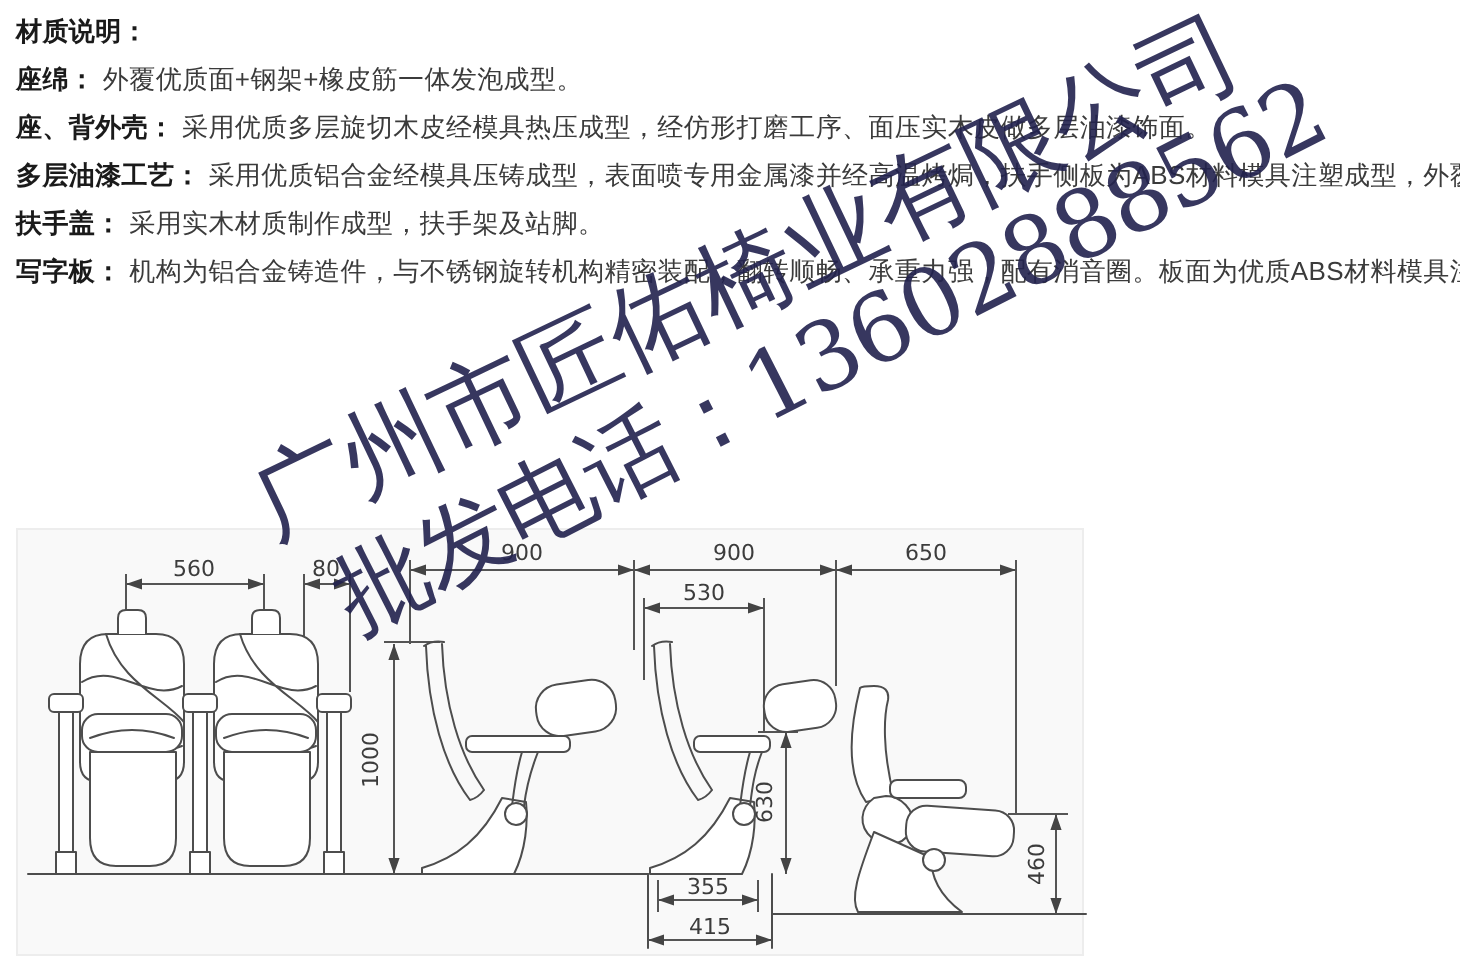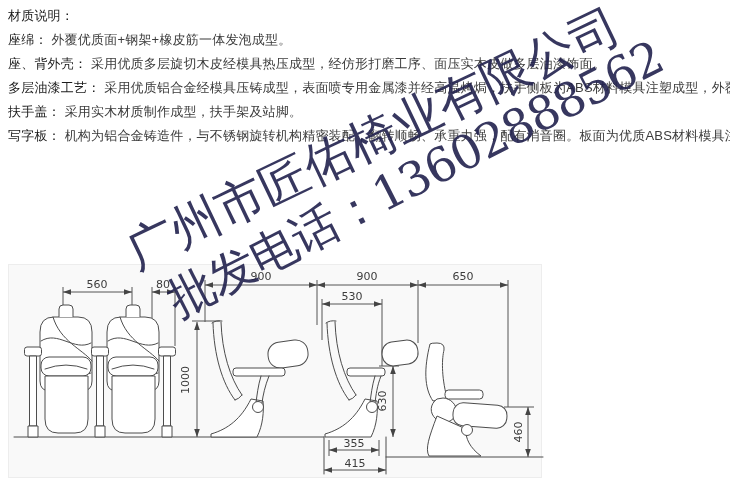--- a/index.html
+++ b/index.html
@@ -9,21 +9,21 @@
   }
   
   #spec{
     position:absolute;left:0;top:0;width:730px;padding:4px 0 0 8px;
     box-sizing:border-box;z-index:2;
   }
   #spec p{
     margin:0;line-height:24px;font-size:13px;color:#3b3b3b;
     white-space:nowrap;letter-spacing:0.2px;
   }
-  #spec p b{color:#1a1a1a;font-weight:normal;}
+  #spec p b{color:#1a1a1a;font-weight:bold;}
   
   #panel{
     position:absolute;left:8px;top:264px;width:534px;height:214px;
     background:#f9f9f9;border:1px solid #ededed;box-sizing:border-box;z-index:1;
   }
   #draw{position:absolute;left:0;top:258px;z-index:3;}
   #draw text{
     font-family:"DejaVu Sans","Liberation Sans",sans-serif;
     font-size:11px;fill:#3c3c3c;
   }

